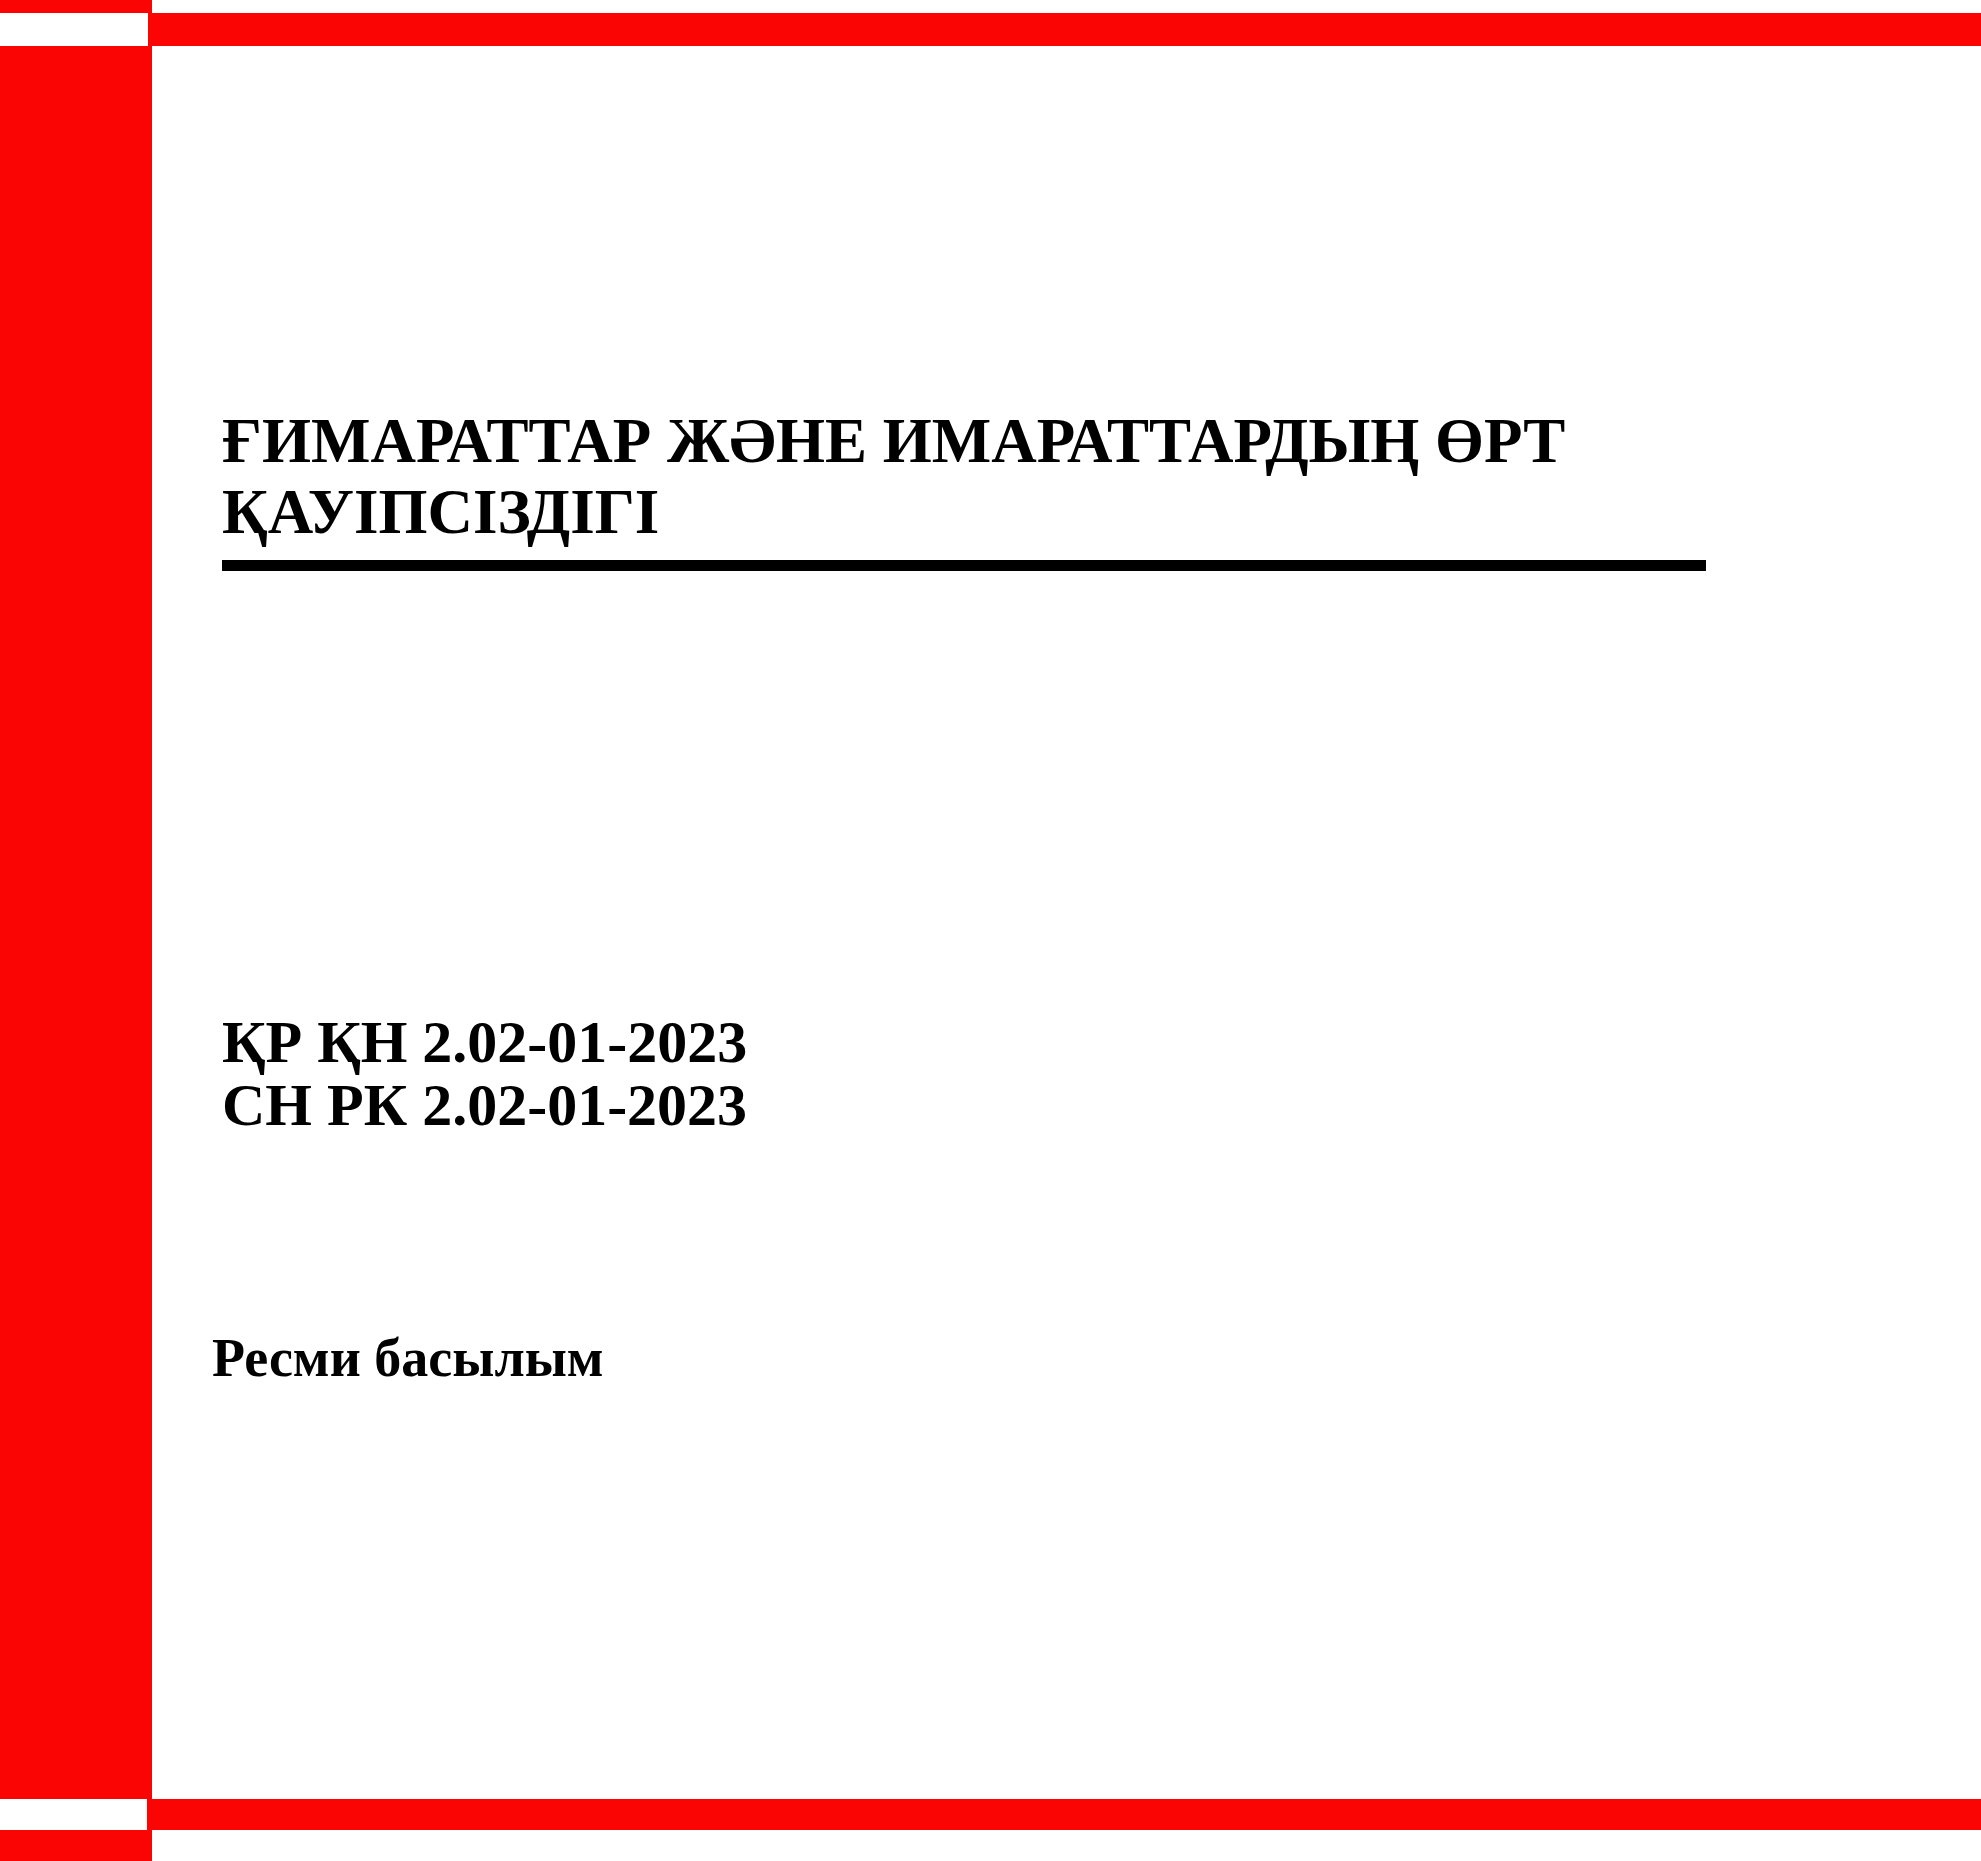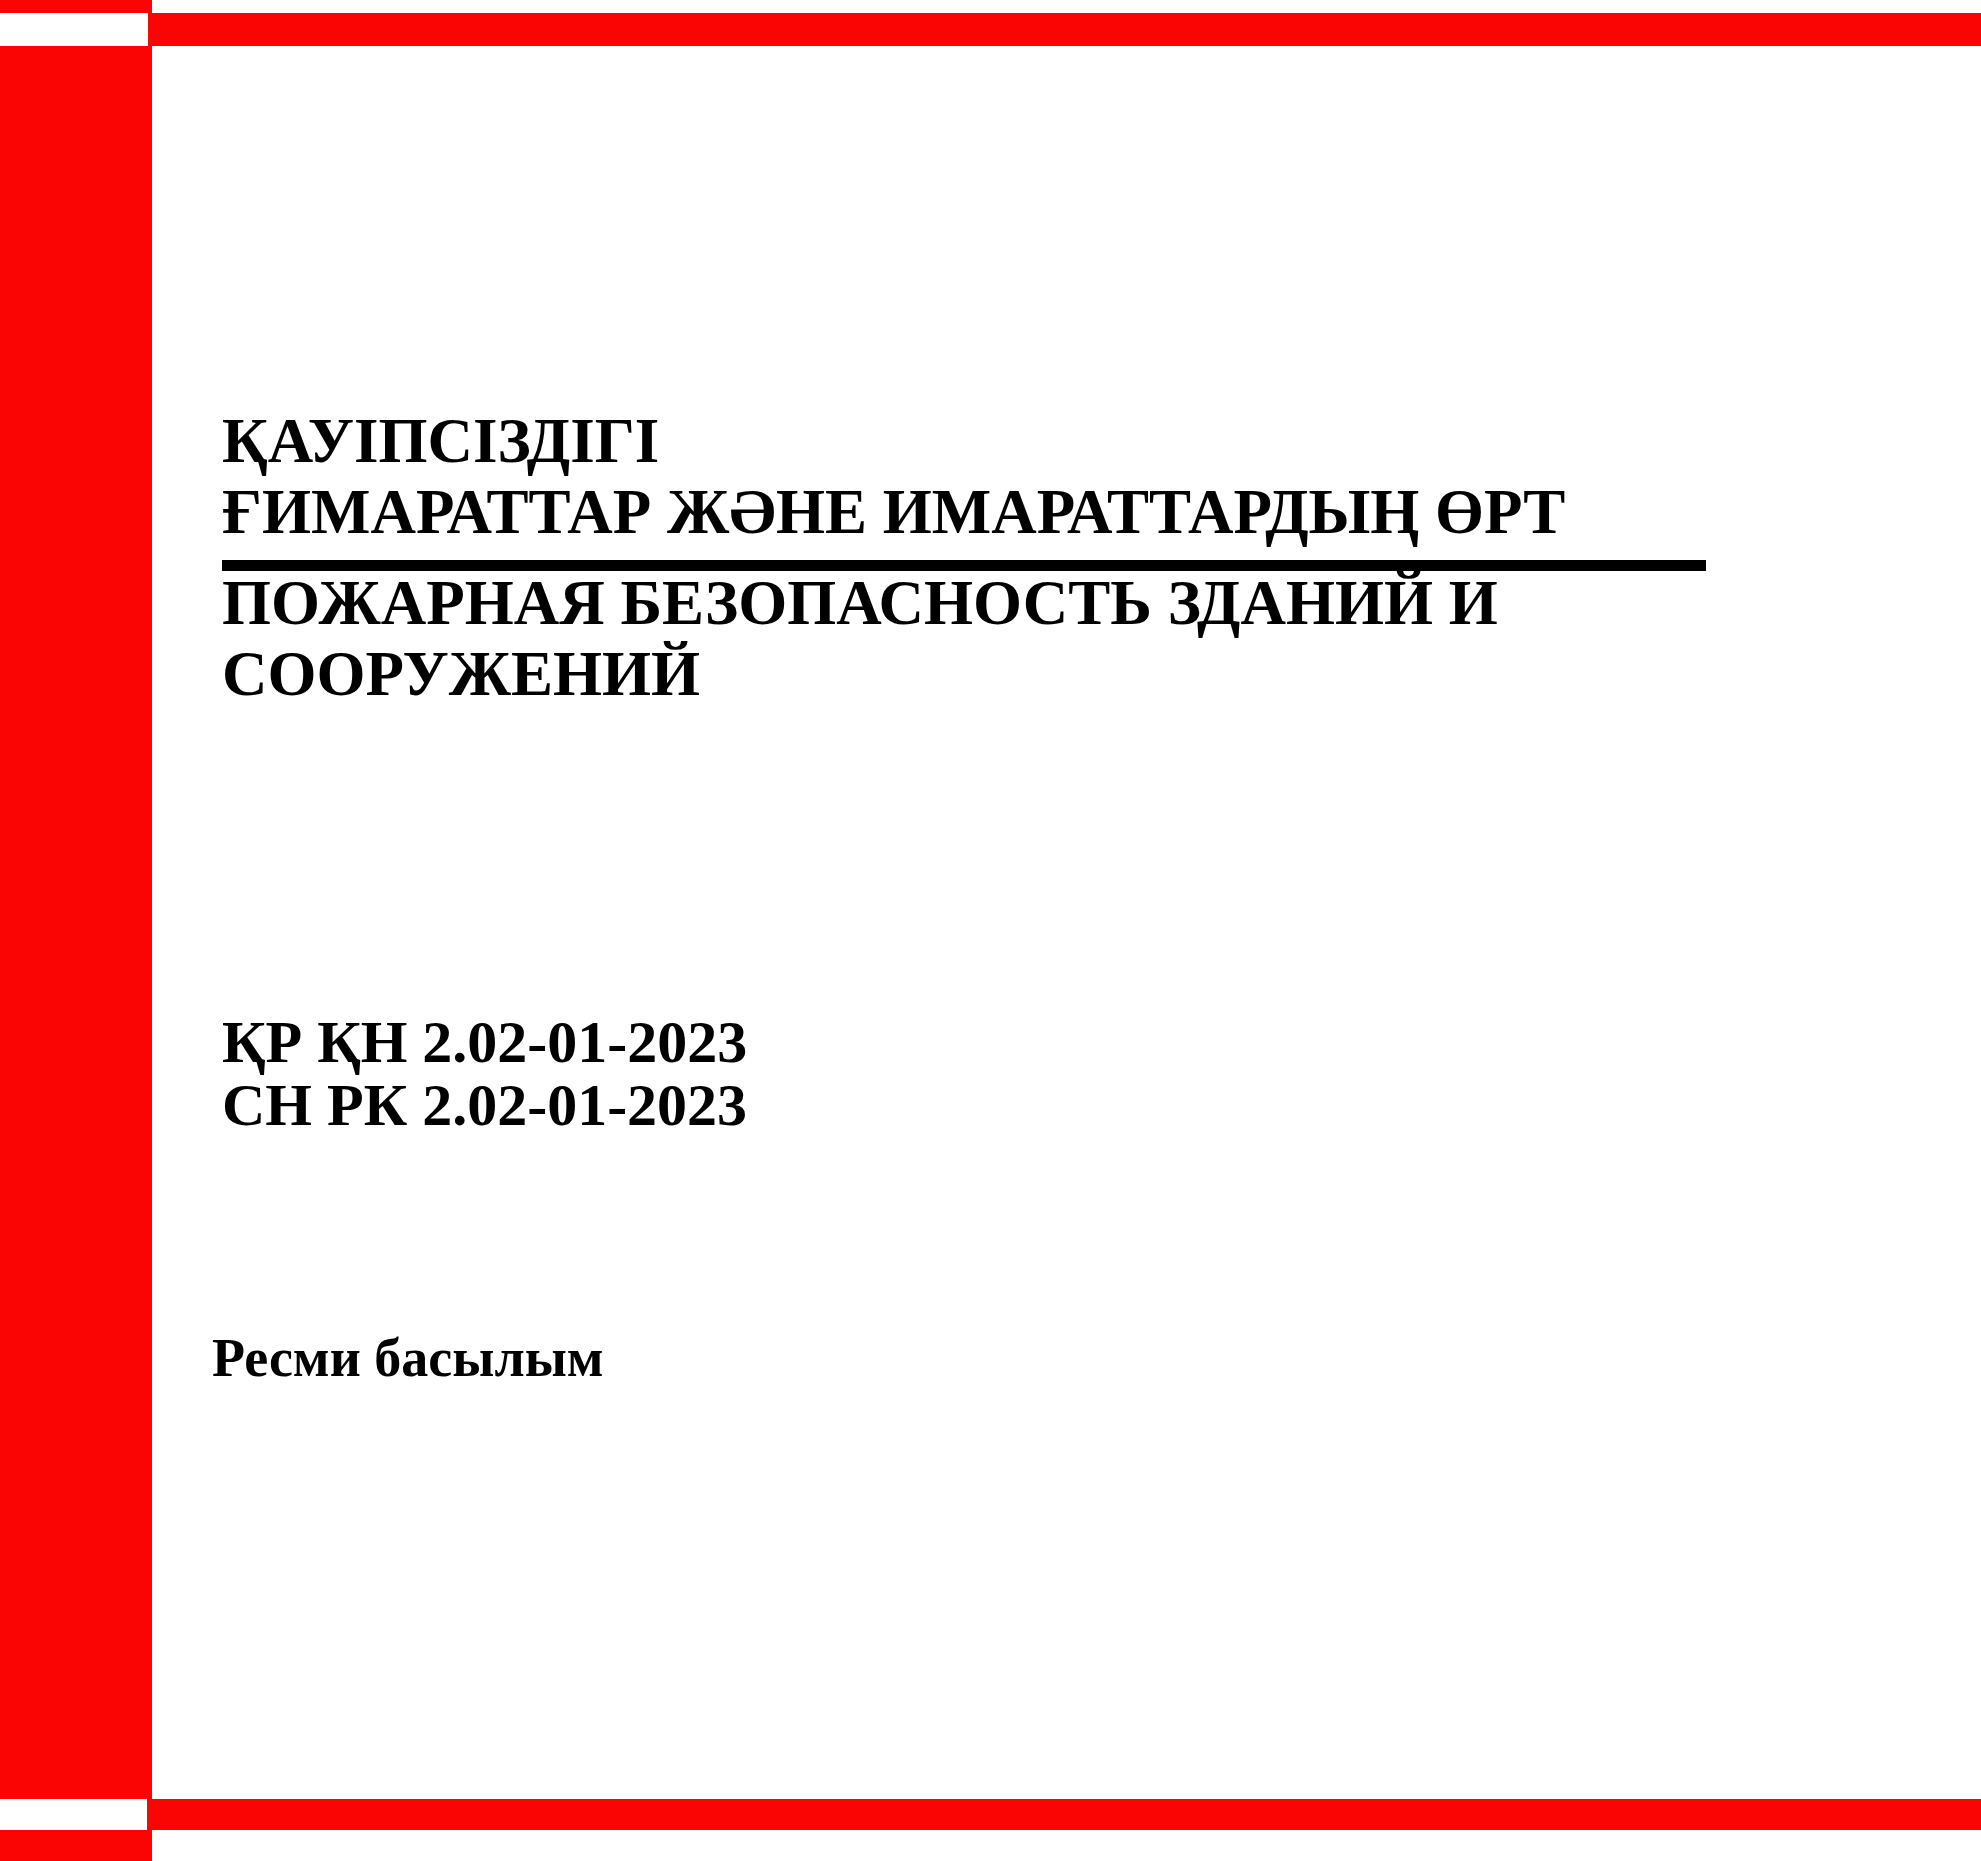--- a/index.html
+++ b/index.html
@@ -104,30 +104,26 @@
 
 <div class="page">
 
   <div class="band-left"></div>
   <div class="band-top"></div>
   <div class="band-bottom"></div>
   <div class="gap-top"></div>
   <div class="gap-bottom"></div>
 
   <h1 class="title title-kk">
+    <span class="line">ҒИМАРАТТАР ЖӘНЕ ИМАРАТТАРДЫҢ ӨРТ</span>
     <span class="line">ҚАУІПСІЗДІГІ</span>
-    <span class="line">ҒИМАРАТТАР ЖӘНЕ ИМАРАТТАРДЫҢ ӨРТ</span>
   </h1>
 
   <div class="rule"></div>
 
-  <h1 class="title title-ru">
-    <span class="line">ПОЖАРНАЯ БЕЗОПАСНОСТЬ ЗДАНИЙ И</span>
-    <span class="line">СООРУЖЕНИЙ</span>
-  </h1>
 
   <div class="codes">
     <span class="line">ҚР ҚН 2.02-01-2023</span>
     <span class="line">СН РК 2.02-01-2023</span>
   </div>
 
   <div class="edition">
     <span class="line">Ресми басылым</span>
   </div>
 

